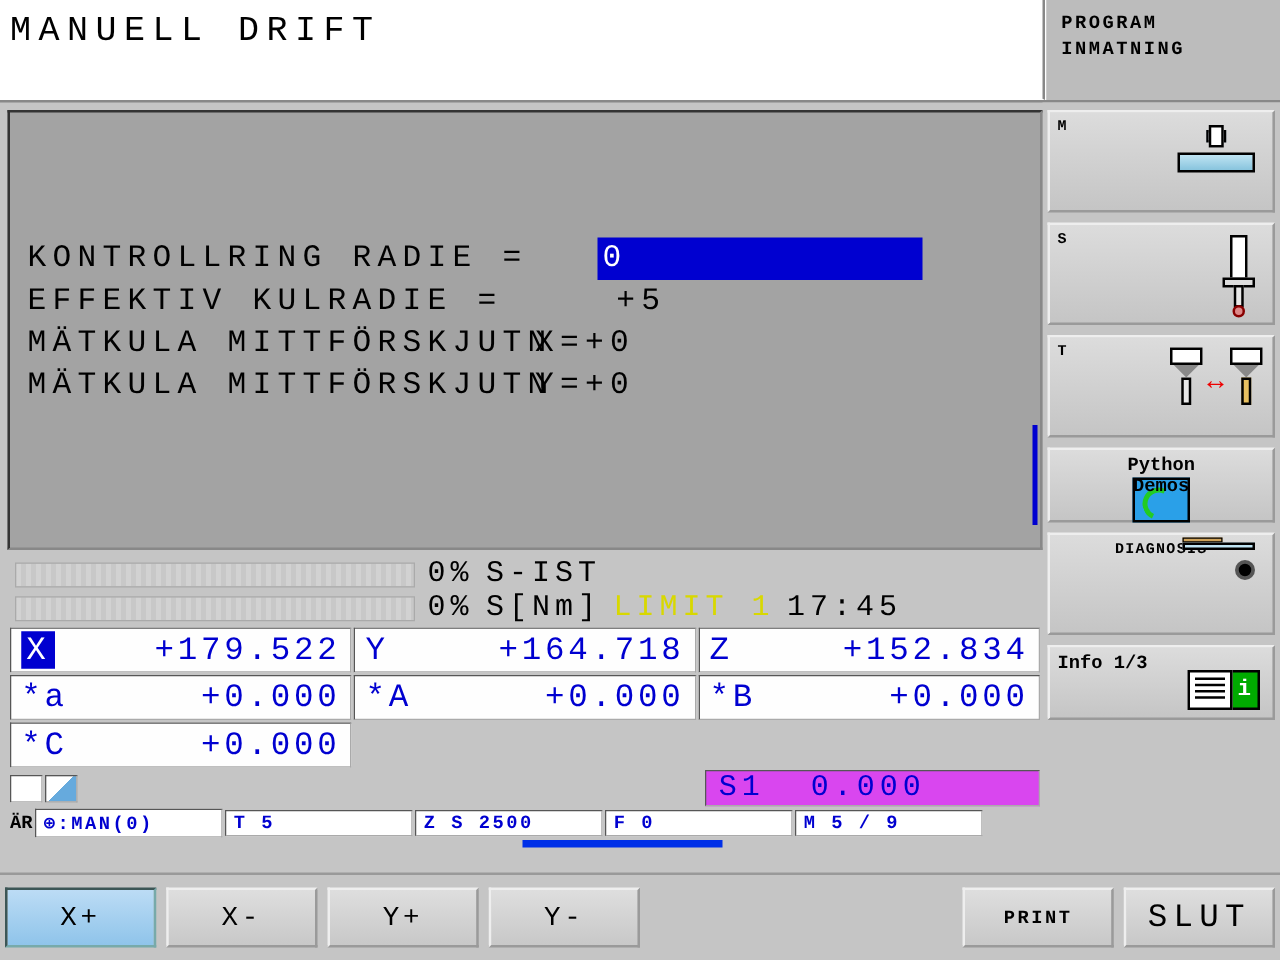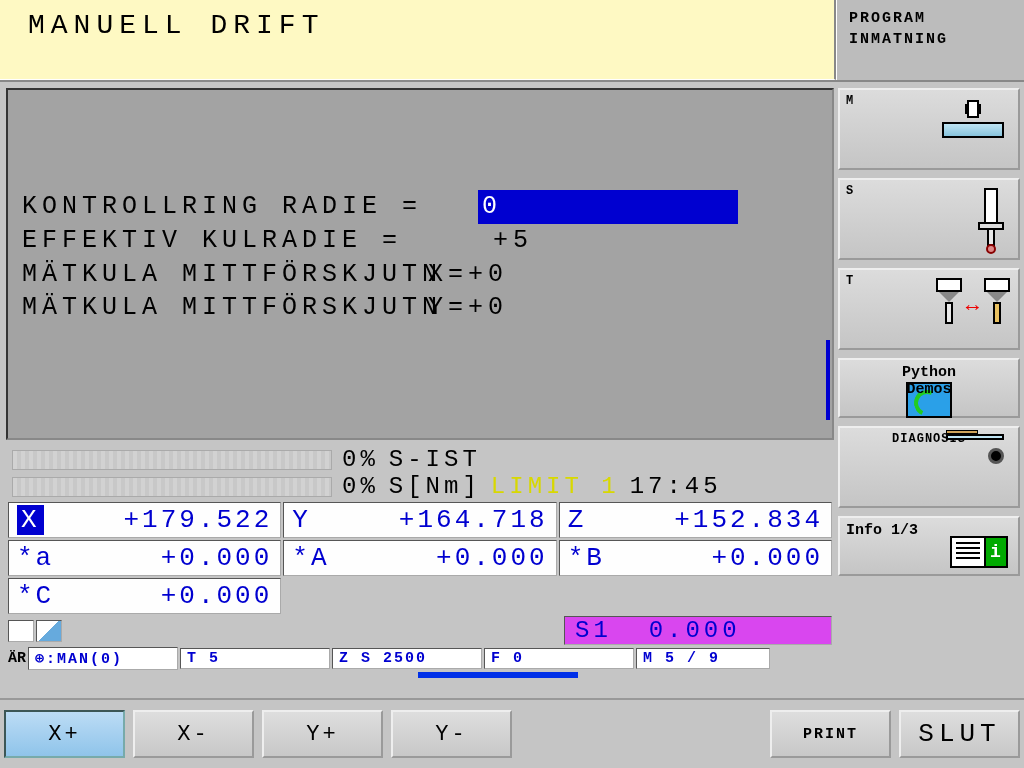--- a/index.html
+++ b/index.html
@@ -10,24 +10,24 @@
     overflow: hidden;
     position: relative;
   }
   .header {
     display: flex;
     height: 82px;
     border-bottom: 2px solid #888;
   }
   .header-title {
     flex: 1;
-    background: #fef9c3;
+    background: #ffffff;
     font-size: 28px;
     letter-spacing: 6px;
-    padding: 10px 28px;
+    padding: 10px 8px;
     font-weight: 500;
     border-right: 2px solid #888;
     border-bottom: 1px solid #fff;
   }
   .header-right {
     width: 188px;
     background: #bcbcbc;
     font-size: 15px;
     font-weight: bold;
     letter-spacing: 2px;
@@ -317,21 +317,21 @@
         <span>S1</span>&nbsp;&nbsp;<span>0.000</span>
       </div>
     </div>
 
     <div class="status-line">
       <span class="ar">ÄR</span>
       <span class="cell" style="width:150px">⊕<span>:MAN(0)</span></span>
       <span class="cell" style="width:150px">T 5</span>
       <span class="cell" style="width:150px">Z S 2500</span>
       <span class="cell" style="width:150px">F 0</span>
-      <span class="cell" style="width:134px">M 5 / 9</span>
+      <span class="cell" style="width:150px">M 5 / 9</span>
     </div>
     <div class="blue-strip-wrap">
         <div class="blue-under"></div>
       </div>
   </div>
 
   <div class="right-col">
     <div class="soft-btn">
       <span class="lbl">M</span>
       <div class="btn-icon icon-machine">

